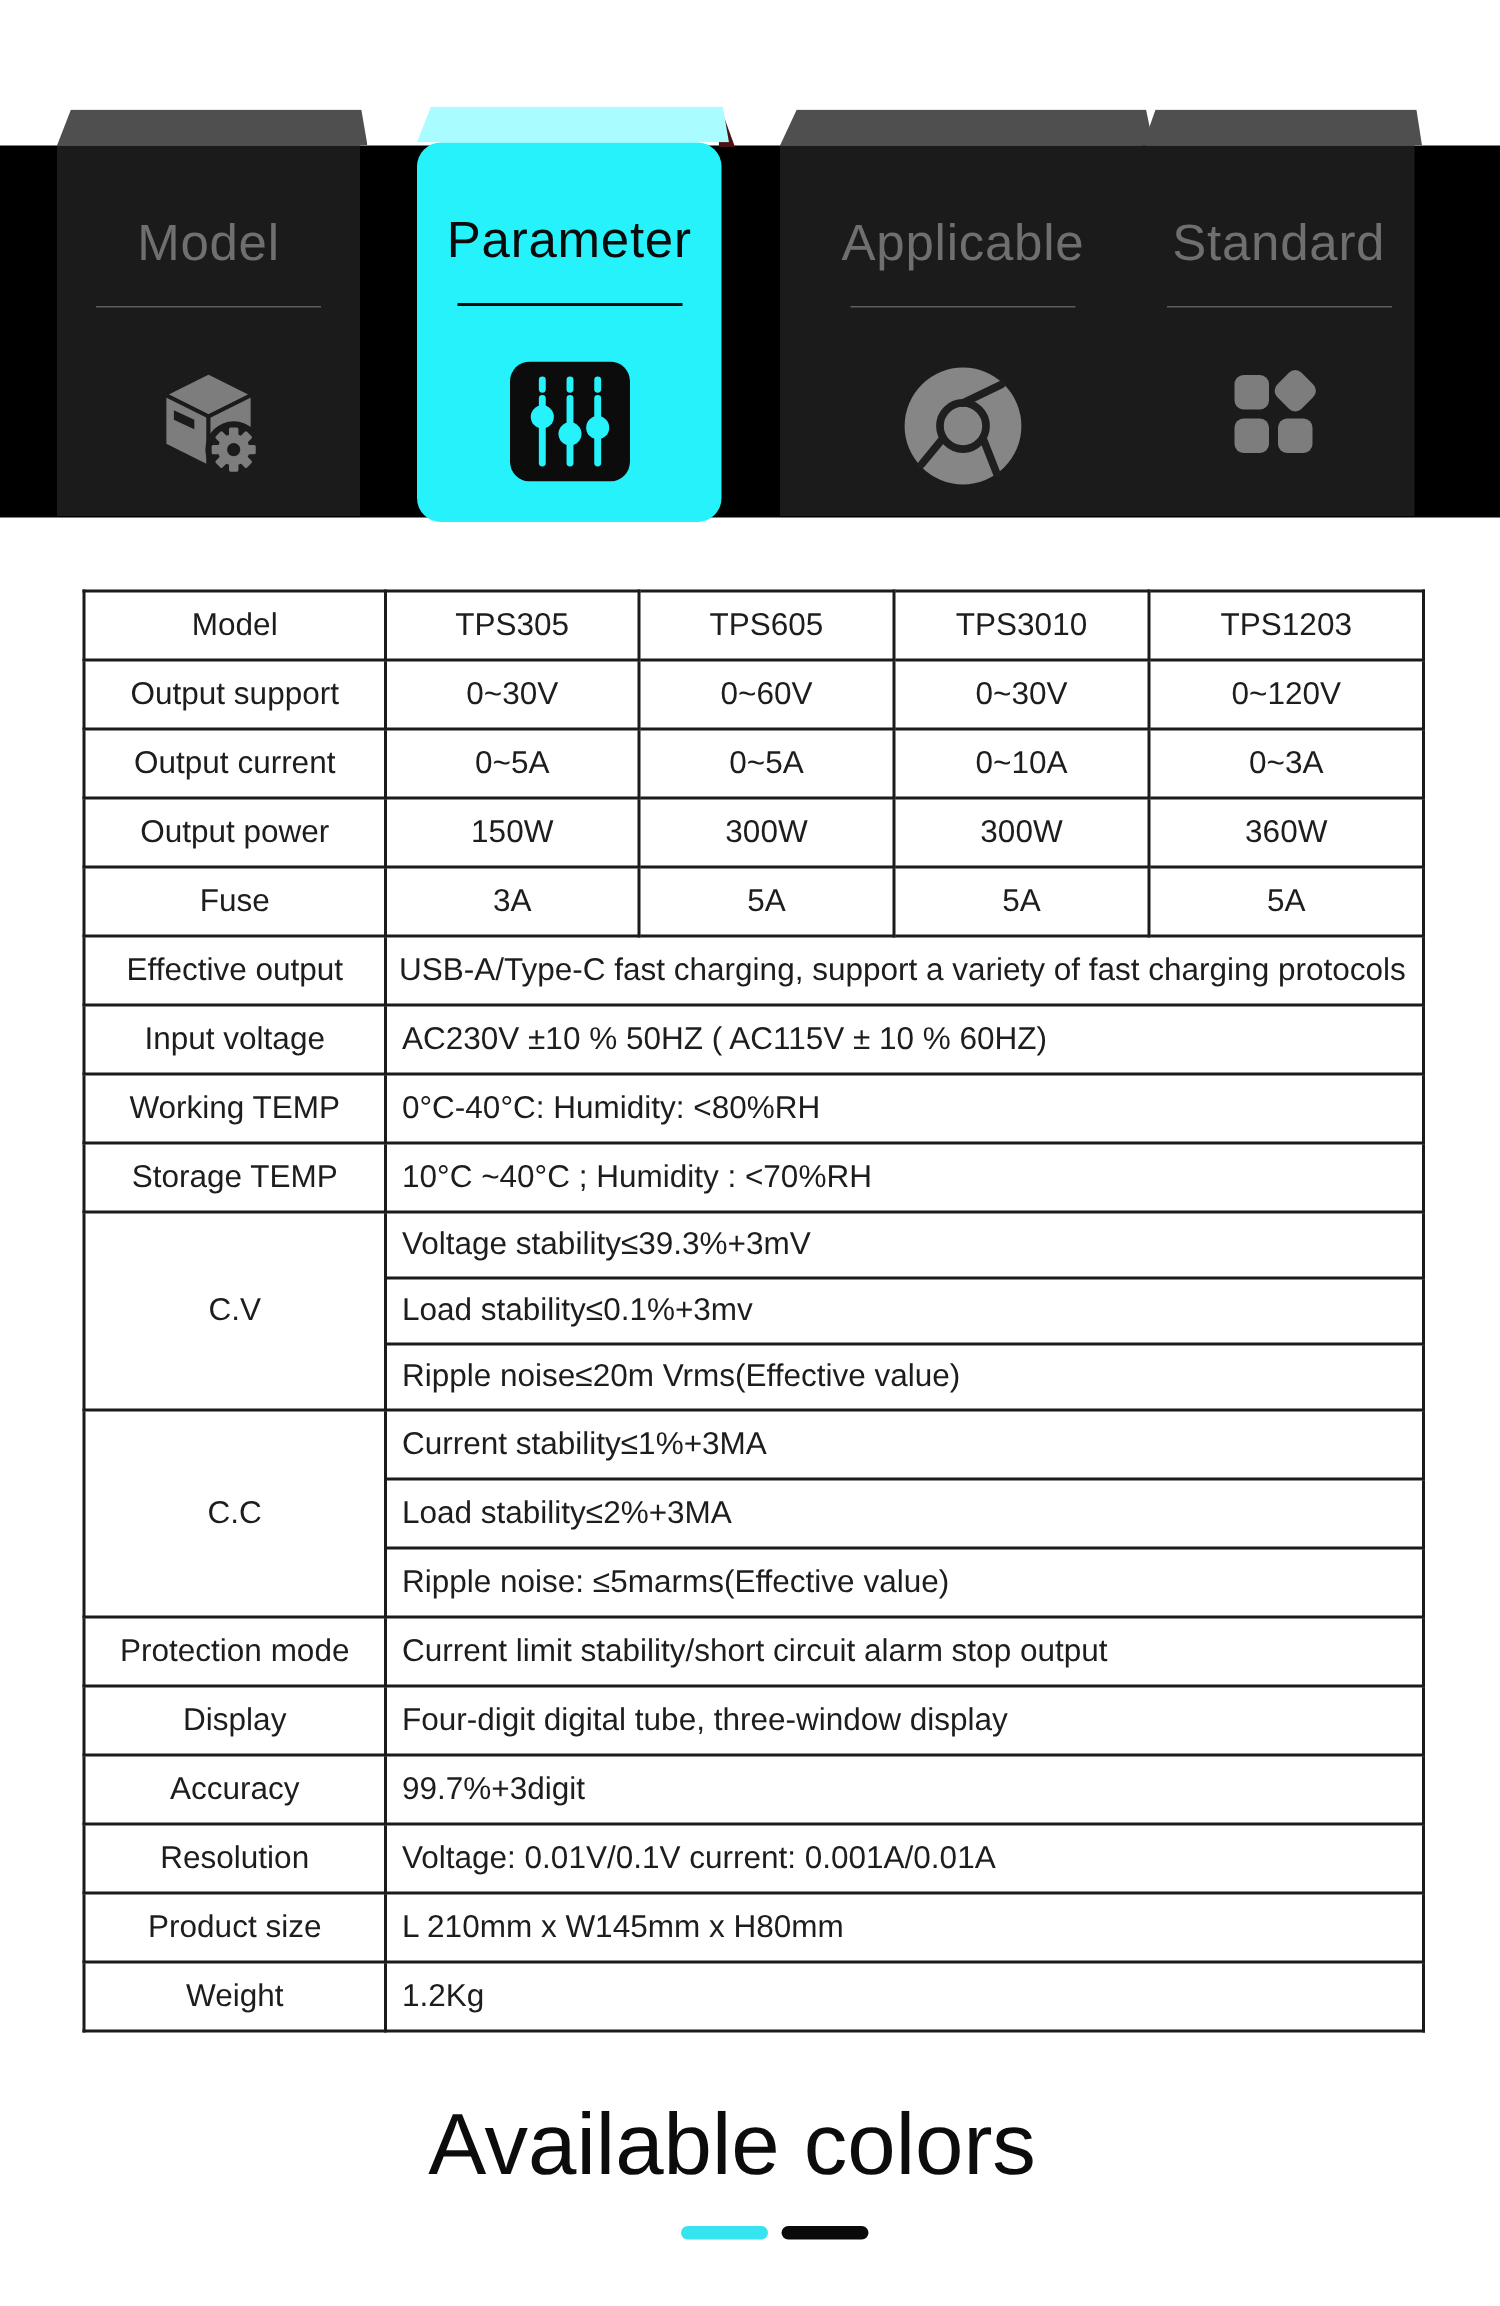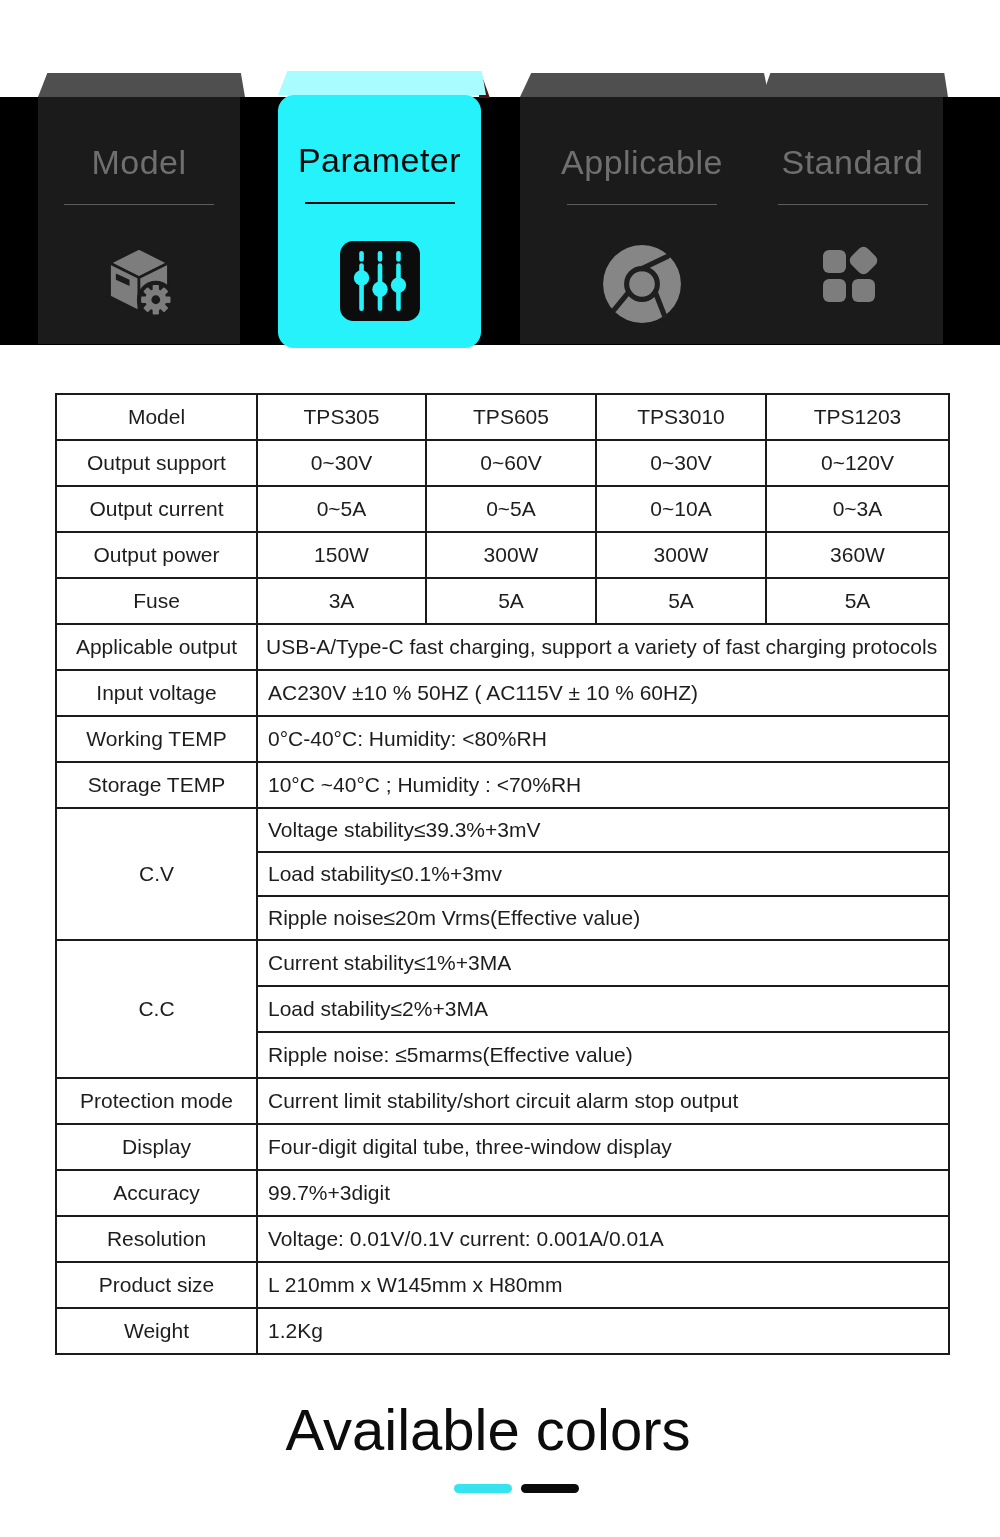--- a/index.html
+++ b/index.html
@@ -197,21 +197,21 @@
       <td class="num">360W</td>
     </tr>
     <tr>
       <td class="lbl">Fuse</td>
       <td class="num">3A</td>
       <td class="num">5A</td>
       <td class="num">5A</td>
       <td class="num">5A</td>
     </tr>
     <tr>
-      <td class="lbl">Applicable output</td>
+      <td class="lbl">Effective output</td>
       <td class="val small" colspan="4">USB-A/Type-C fast charging, support a variety of fast charging protocols</td>
     </tr>
     <tr>
       <td class="lbl">Input voltage</td>
       <td class="val" colspan="4">AC230V ±10 % 50HZ ( AC115V ± 10 % 60HZ)</td>
     </tr>
     <tr>
       <td class="lbl">Working TEMP</td>
       <td class="val" colspan="4">0°C-40°C: Humidity: &lt;80%RH</td>
     </tr>

